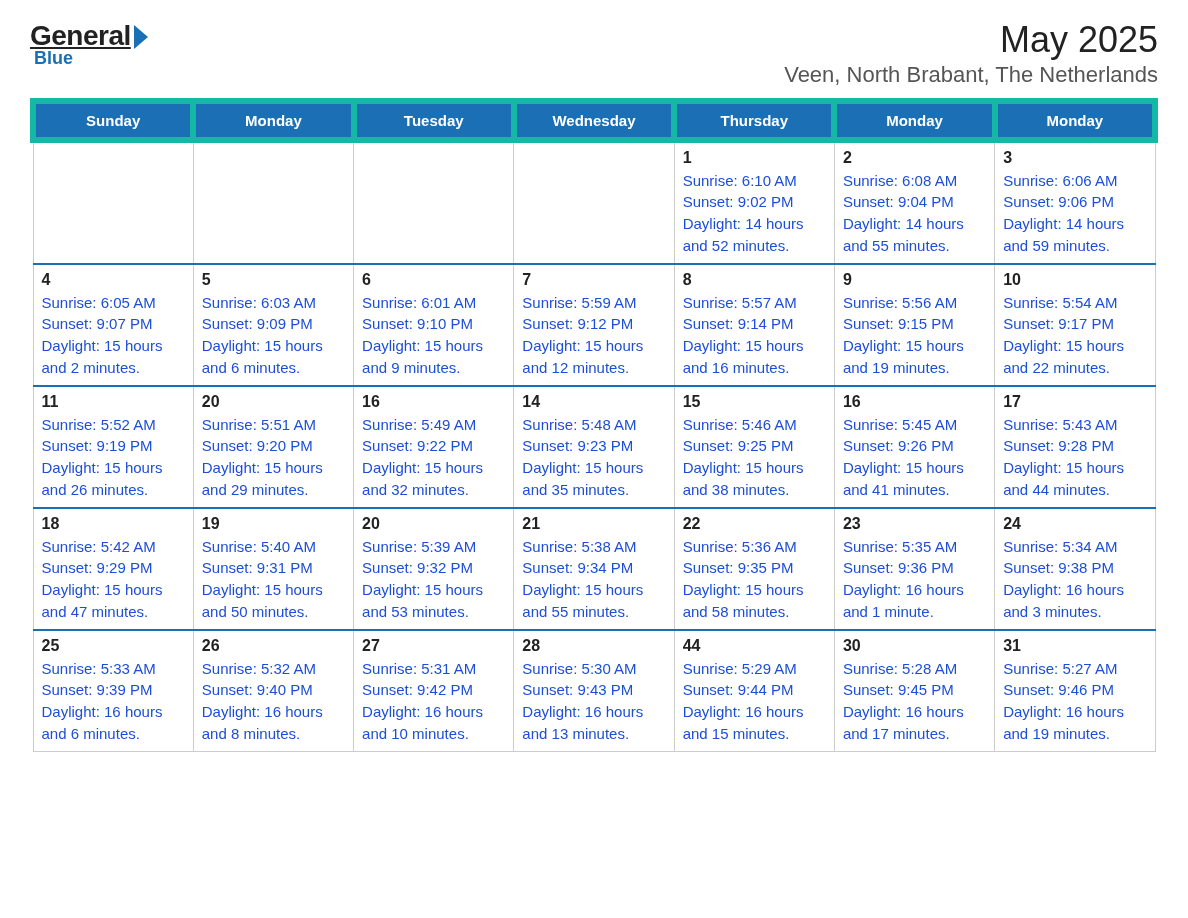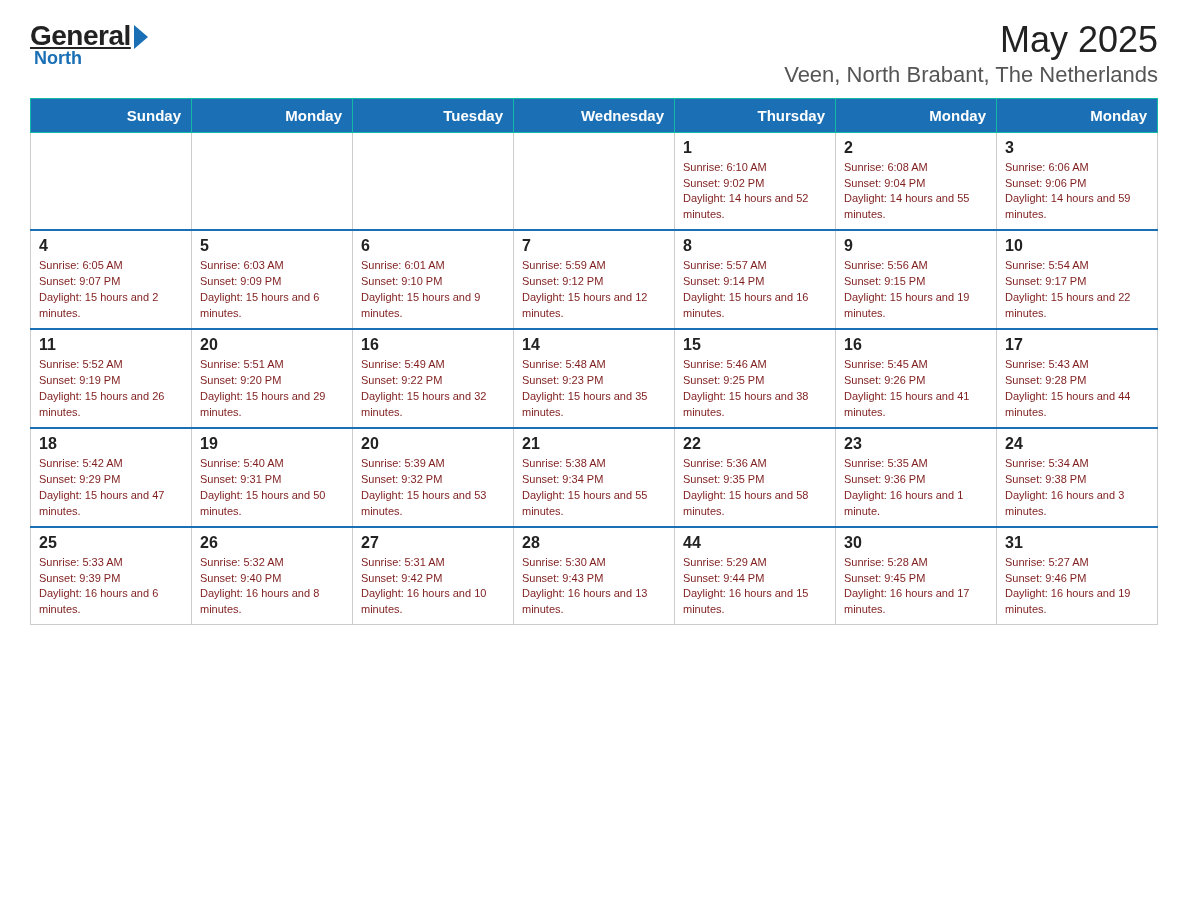--- a/index.html
+++ b/index.html
@@ -67,62 +67,62 @@
       width: 100%;
       border-collapse: collapse;
       margin-top: 10px;
     }
     .calendar th {
       background-color: #1a6fb5;
       color: #fff;
       font-size: 15px;
       font-weight: bold;
       padding: 8px 10px;
-      text-align: right;
-      border: 1px solid #14b8a6;
+      text-align: center;
+      border: 6px solid #14b8a6;
     }
     .calendar td {
       vertical-align: top;
       border: 1px solid #ccc;
       padding: 6px 8px;
       width: calc(100% / 7);
       min-height: 110px;
       font-size: 13px;
       color: #222;
     }
     .day-num {
       font-size: 16px;
       font-weight: bold;
       color: #222;
       display: block;
       margin-bottom: 3px;
     }
     .day-info {
-      font-size: 11px;
-      color: #7f1d1d;
+      font-size: 15px;
+      color: #1d4ed8;
       line-height: 1.45;
     }
     .empty-cell {
       background: #fff;
     }
     .row-divider td {
       border-top: 2px solid #1a6fb5;
     }
   </style>
 </head>
 <body>
 
 <div class="header">
   <div class="logo">
     <div class="logo-top">
       <span class="logo-general">General</span>
       <div class="logo-arrow"></div>
     </div>
     <div style="display:flex; align-items:center; margin-left:2px;">
-      <span class="logo-bottom">North</span>
+      <span class="logo-bottom">Blue</span>
     </div>
   </div>
   <div class="title-block">
     <div class="month-year">May 2025</div>
     <div class="location">Veen, North Brabant, The Netherlands</div>
   </div>
 </div>
 
 <table class="calendar">
   <thead>

